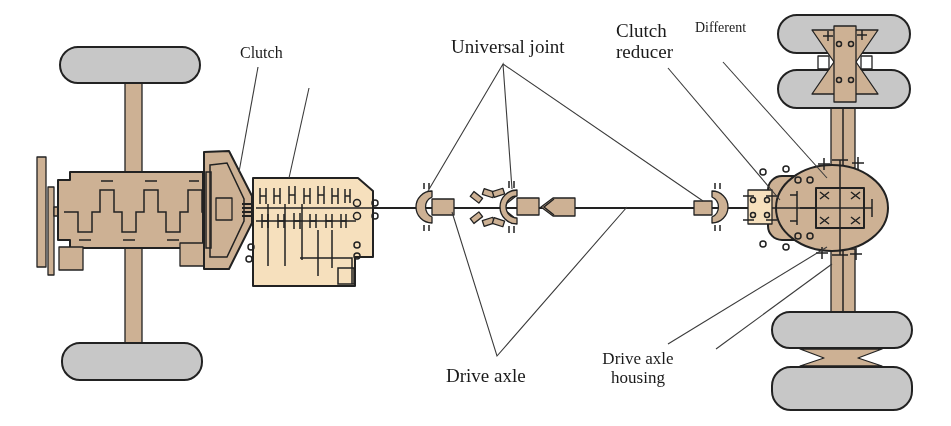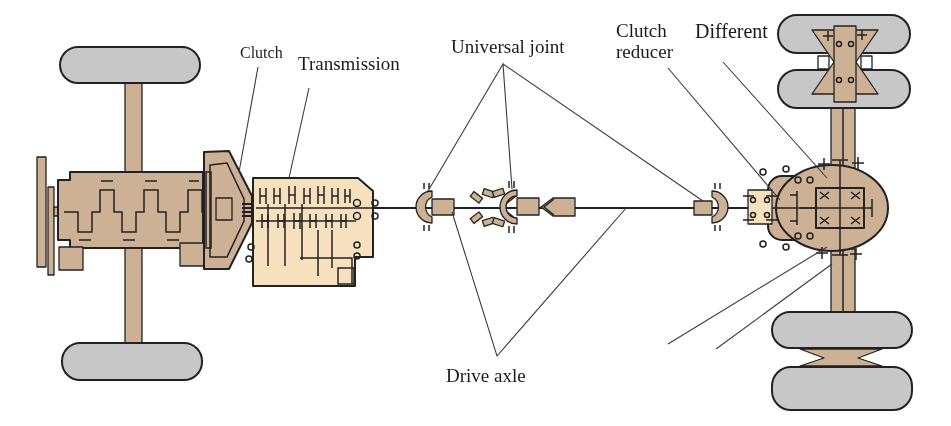--- a/index.html
+++ b/index.html
@@ -232,25 +232,25 @@
     <path class="leader" d="M668,68 L780,200"></path>
     <path class="leader" d="M723,62 L827,178"></path>
     <path class="leader" d="M452,212 L497,356 L627,207"></path>
     <path class="leader" d="M668,344 L827,247"></path>
     <path class="leader" d="M716,349 L832,264"></path>
   </g>
 </svg>
 
 <div class="lbl" style="left:240px;top:44px;font-size:16px;">Clutch</div>
 
-<div class="lbl" style="left:298px;top:53px;font-size:19px;">Transmission</div>
 
 <div class="lbl" style="left:451px;top:36px;font-size:19px;text-align:right;">Universal joint</div>
 
 <div class="lbl wrap2" style="left:616px;top:20px;font-size:19px;width:76px;">Clutch reducer</div>
 
-<div class="lbl" style="left:695px;top:20px;font-size:20px;">Different</div>
+<div class="lbl" style="left:695px;top:20px;font-size:14px;">Different</div>
 
 <div class="lbl" style="left:446px;top:365px;font-size:19px;text-align:right;">Drive axle</div>
 
+<div class="lbl wrap2" style="left:594px;top:349px;font-size:17px;width:88px;text-align:center;">Drive axle housing</div>
 
 
 </div>
 
 </body></html>

